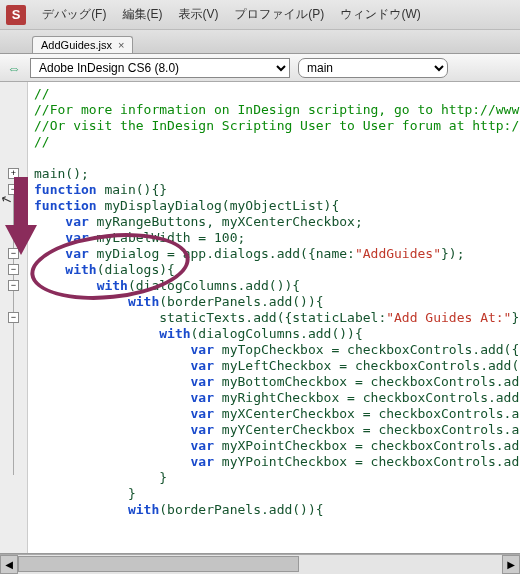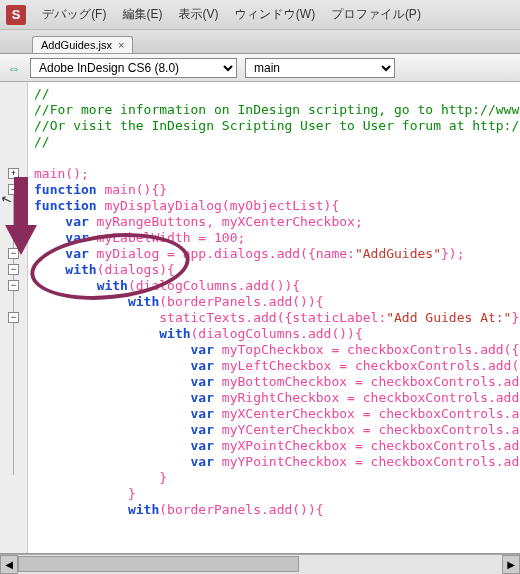--- a/index.html
+++ b/index.html
@@ -9,32 +9,32 @@
   .topbar .logo { width: 20px; height: 20px; background: #b33b3b; color:#fff; font-weight:bold; display:flex;align-items:center;justify-content:center; border-radius:2px; margin-right:8px; font-size:13px;}
   .topbar .menu-item { padding: 0 8px; color: #333; font-size: 12px; cursor: default; }
 
   .tabrow { display:flex; align-items:flex-end; height:24px; background: linear-gradient(#e2e2e2,#d0d0d0); border-bottom:1px solid #999; padding-left:4px; }
   .tab { background:#f5f5f5; border:1px solid #999; border-bottom:none; padding:2px 8px; font-size:11px; display:flex;align-items:center; gap:6px; border-radius:3px 3px 0 0;margin-left:28px;}
   .tab .close { font-size:11px; color:#555; }
 
   .toolbar { display:flex; align-items:center; background:linear-gradient(#f8f8f8,#e2e2e2); height:28px; border-bottom:1px solid #aaa; padding:0 6px; gap:8px;}
   .toolbar .chain { width:16px;height:16px; color:#4a7; font-size:14px; display:flex;align-items:center;justify-content:center;}
   .toolbar select { font-size:12px; border:1px solid #888; background:#fff; height:20px; padding:0 4px;}
-  .toolbar .sel1 { width:207px; }
-  .toolbar .sel2 { width:150px; }
+  .toolbar .sel1 { width:260px; }
+  .toolbar .sel2 { width:150px;border-radius:7px; }
 
   .editor-area { position:relative; height:calc(100% - 30px - 24px - 28px - 20px); display:flex; border-bottom:1px solid #999;}
   .gutter { width:28px; background:#ededed; border-right:1px solid #ccc; position:relative;}
   .gutter .fold { position:absolute; left:8px; width:11px; height:11px; border:1px solid #888; background:#fff; font-size:9px; line-height:9px; text-align:center; cursor:pointer;}
   .gutter .vline { position:absolute; left:13px; width:1px; background:#aaa;}
   .code { flex:1; background:#fff; font-family: Consolas, monospace; font-size:13px; padding:4px 6px; overflow:hidden; white-space:pre; line-height:16px; position:relative;}
   .cmt { color:#0a8a0a; }
   .kw { color:#1a4bcc; font-weight:bold; }
   .str { color:#c0392b; }
-  .plain { color:#ec4899;text-align:center; }
+  .plain { color:#14532d;text-align:center; }
 
   .arrow-mark { position:absolute; left:9px; top:95px; width:24px; height:78px; z-index:10; pointer-events:none;}
   .arrow-mark .shaft { position:absolute; left:5px; top:0; width:14px; height:50px; background:#8a2c5b; }
   .arrow-mark .head { position:absolute; left:-4px; top:48px; width:0;height:0; border-left:16px solid transparent; border-right:16px solid transparent; border-top:30px solid #8a2c5b;}
   .circle-mark { position:absolute; left:30px; top:152px; width:160px; height:65px; border:4px solid #8a2c5b; border-radius:50%; z-index:9; pointer-events:none; transform:rotate(-6deg);}
 
   .hscroll { height:20px; background:#ddd; border-top:1px solid #aaa; display:flex; align-items:center;}
   .hscroll .arrow { width:18px; height:100%; background:#ccc; border:1px solid #999; display:flex;align-items:center;justify-content:center; font-size:10px;}
   .hscroll .track { flex:1; height:100%; background:#e5e5e5; position:relative;}
   .hscroll .thumb { position:absolute; left:0; top:1px; height:16px; width:58%; background:#c4c4c4; border:1px solid #999;}
@@ -42,22 +42,22 @@
   .cursor-glyph { position:absolute; left:1px; top:110px; font-size:13px; color:#333; z-index:11; transform:rotate(-20deg); }
 </style>
 </head>
 <body>
 
 <div class="topbar">
   <div class="logo">S</div>
   <div class="menu-item">デバッグ(F)</div>
   <div class="menu-item">編集(E)</div>
   <div class="menu-item">表示(V)</div>
+  <div class="menu-item">プロファイル(P)</div>
   <div class="menu-item">ウィンドウ(W)</div>
-  <div class="menu-item">プロファイル(P)</div>
 </div>
 
 <div class="tabrow">
   <div class="tab">
     <span>AddGuides.jsx</span>
     <span class="close">×</span>
   </div>
 </div>
 
 <div class="toolbar">

